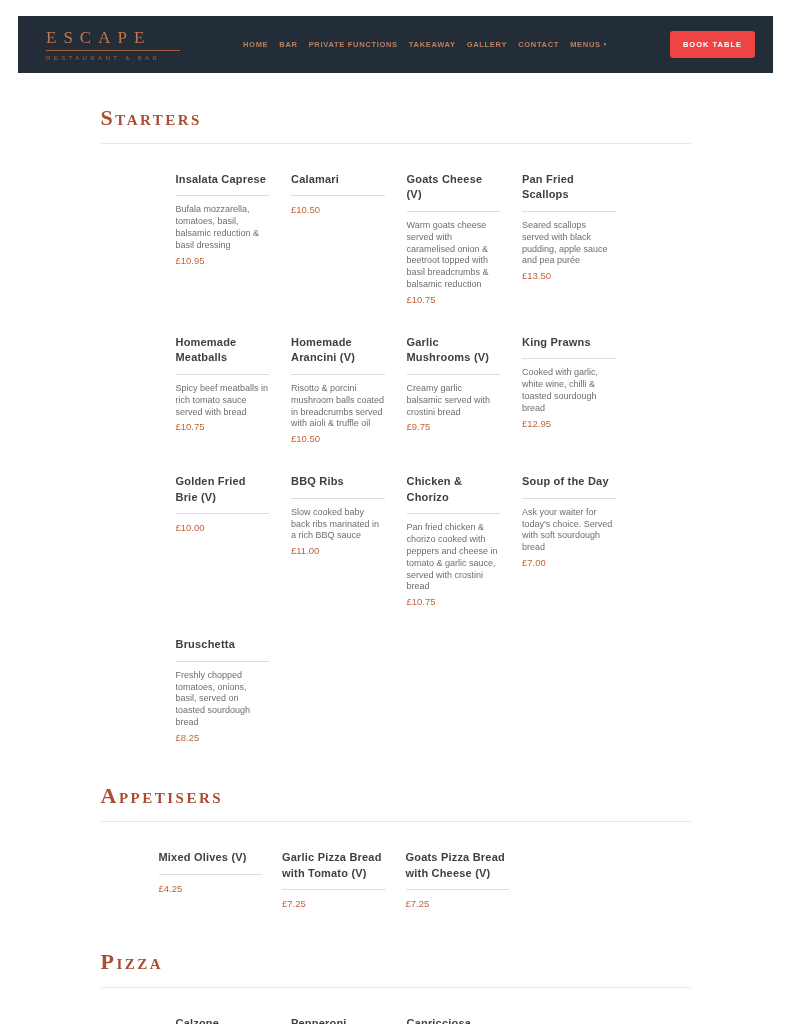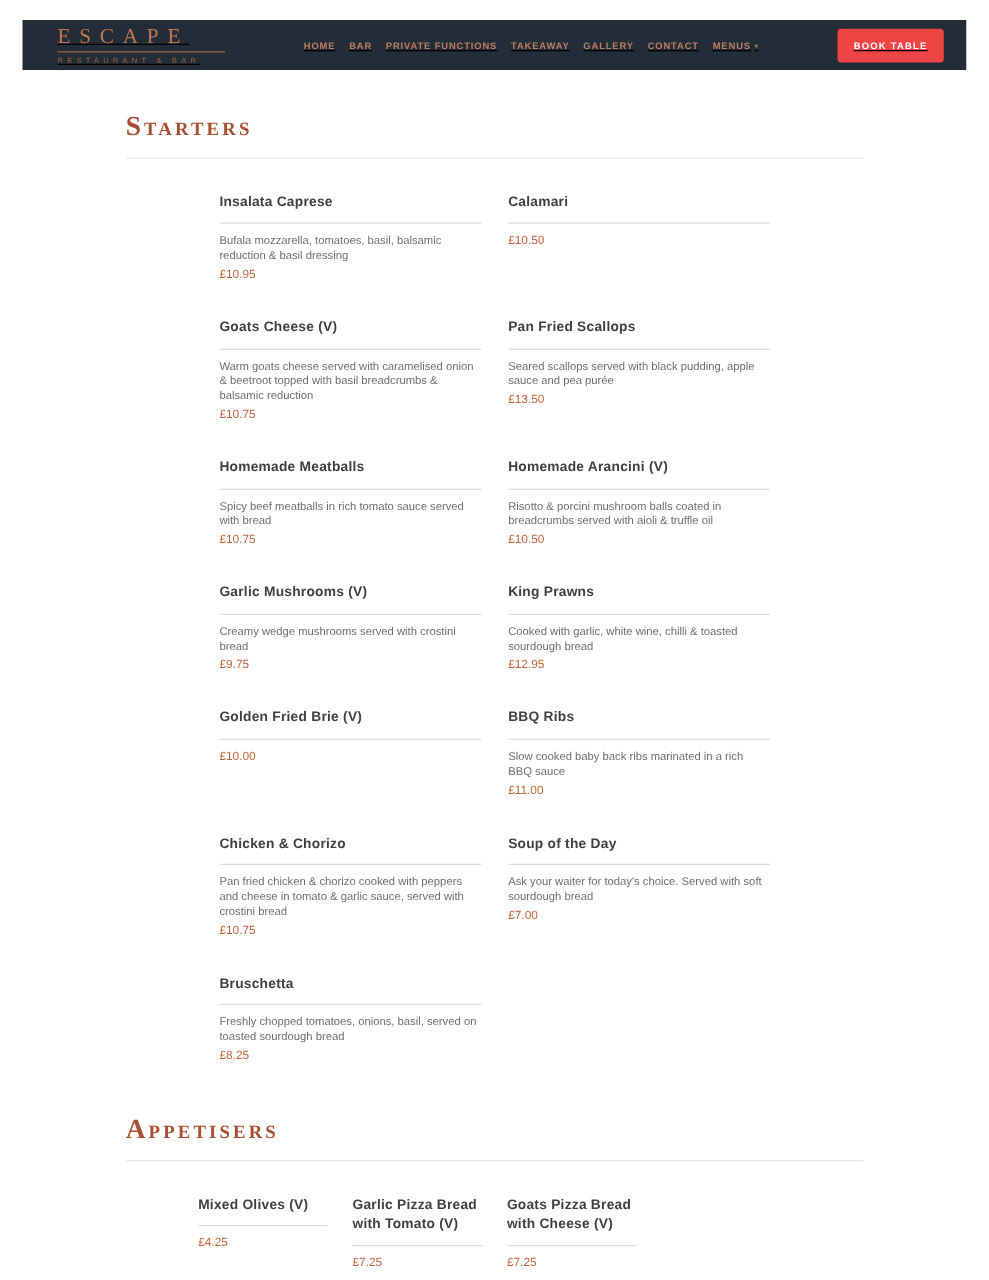--- a/index.html
+++ b/index.html
@@ -8,26 +8,25 @@
     width: 791px;
     background: #ffffff;
     font-family: "Liberation Sans", sans-serif;
     -webkit-font-smoothing: antialiased;
   }
 
   
   .header-wrap { padding: 16px 18px 0 18px; }
   .site-header {
     background: #232d37;
-    height: 40px;
+    height: 57px;
     display: flex;
     align-items: center;
     justify-content: space-between;
     padding: 0 18px 0 28px;
-    text-decoration: underline;
   }
   .logo { cursor: pointer; }
   .logo-title {
     color: #c1764f;
     font-family: "Liberation Serif", serif;
     font-size: 17px;
     letter-spacing: 7px;
     line-height: 1;
   }
   .logo-rule { height: 1px; background: #a2603e; width: 134px; margin: 4px 0 4px 0; }
@@ -71,21 +70,21 @@
     font-family: "Liberation Serif", serif;
     font-variant: small-caps;
     font-weight: 600;
     font-size: 22px;
     letter-spacing: 2.5px;
     color: #a94e33;
   }
   .section-rule { height: 1px; background: #e6e6e6; margin-top: 12px; }
 
   .menu-grid { display: grid; margin: 28px auto 0 auto; }
-  .cols-3 { width: 440px; grid-template-columns: repeat(2, 1fr); column-gap: 22px; row-gap: 30px; }
+  .cols-3 { width: 440px; grid-template-columns: repeat(4, 1fr); column-gap: 22px; row-gap: 30px; }
   .cols-4 { width: 474px; grid-template-columns: repeat(4, 1fr); column-gap: 20px; row-gap: 30px; }
 
   .menu-item { min-width: 0; }
   .item-title {
     margin: 0;
     font-size: 11px;
     font-weight: 700;
     color: #3f3f3f;
     letter-spacing: 0.2px;
     line-height: 1.4;
@@ -158,21 +157,21 @@
         </article>
         <article class="menu-item">
           <h3 class="item-title">Homemade Arancini (V)</h3>
           <div class="item-rule"></div>
           <p class="item-desc">Risotto &amp; porcini mushroom balls coated in breadcrumbs served with aioli &amp; truffle oil</p>
           <div class="item-price">£10.50</div>
         </article>
         <article class="menu-item">
           <h3 class="item-title">Garlic Mushrooms (V)</h3>
           <div class="item-rule"></div>
-          <p class="item-desc">Creamy wedge mushrooms served with crostini bread</p>
+          <p class="item-desc">Creamy garlic balsamic served with crostini bread</p>
           <div class="item-price">£9.75</div>
         </article>
         <article class="menu-item">
           <h3 class="item-title">King Prawns</h3>
           <div class="item-rule"></div>
           <p class="item-desc">Cooked with garlic, white wine, chilli &amp; toasted sourdough bread</p>
           <div class="item-price">£12.95</div>
         </article>
         <article class="menu-item">
           <h3 class="item-title">Golden Fried Brie (V)</h3>

